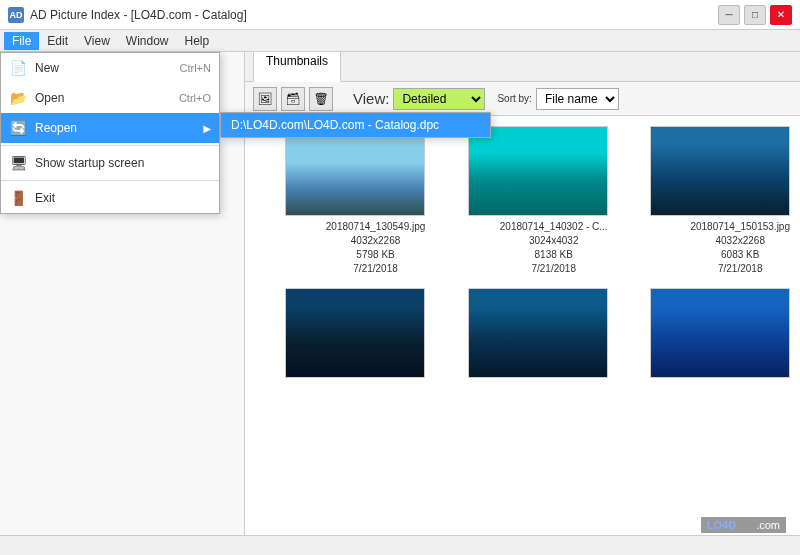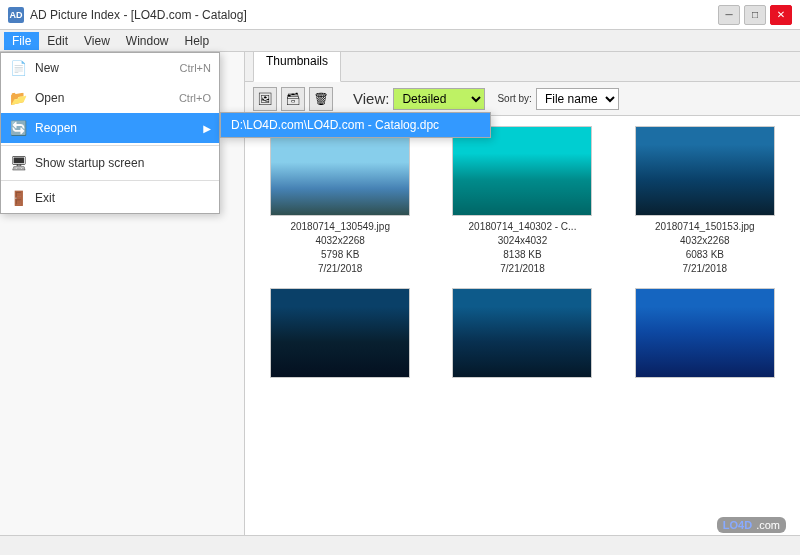--- a/index.html
+++ b/index.html
@@ -181,21 +181,21 @@
       overflow-y: auto;
       padding: 10px;
       display: grid;
       grid-template-columns: repeat(3, 1fr);
       gap: 12px;
       align-content: start;
     }
     .thumb-item {
       display: flex;
       flex-direction: column;
-      align-items: center;
+      align-items: flex-end;
       cursor: pointer;
     }
     .thumb-info {
       text-align: center;
       font-size: 10px;
       color: #333;
       line-height: 1.4;
     }
 
     
@@ -316,25 +316,25 @@
 
     
     .watermark {
       position: absolute;
       bottom: 22px;
       right: 14px;
       font-size: 11px;
       color: white;
       background: rgba(0,0,0,0.4);
       padding: 2px 6px;
-      border-radius: 6px;
+      border-radius: 0;
       z-index: 5;
       display: flex;
       align-items: center;
-      gap: 4px;
+      gap: 20px;
     }
     .watermark-logo {
       color: #88aaff;
       font-weight: bold;
     }
   </style>
 </head>
 <body>
 
 <div class="window-title-bar">

